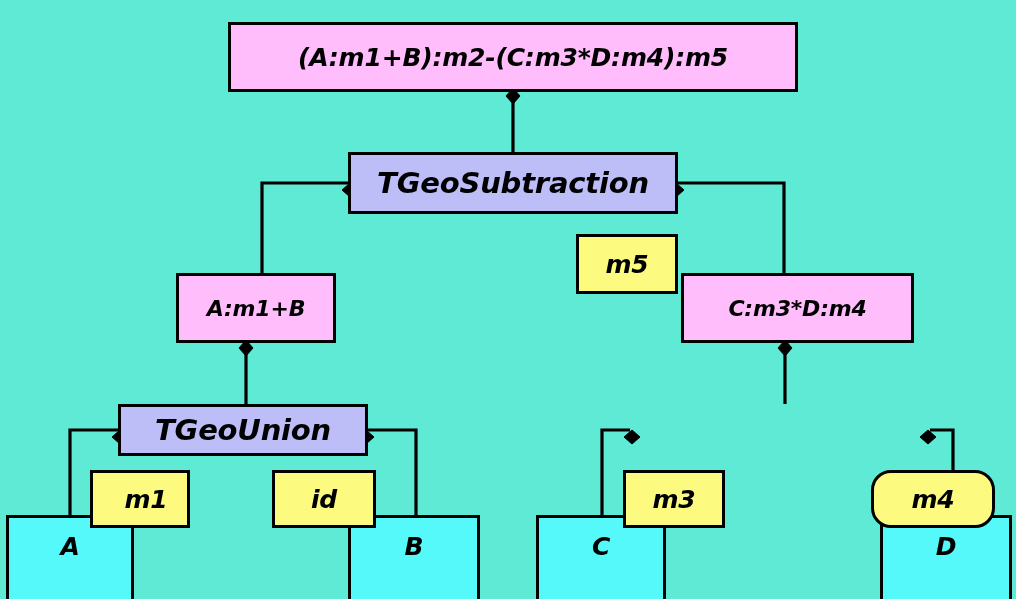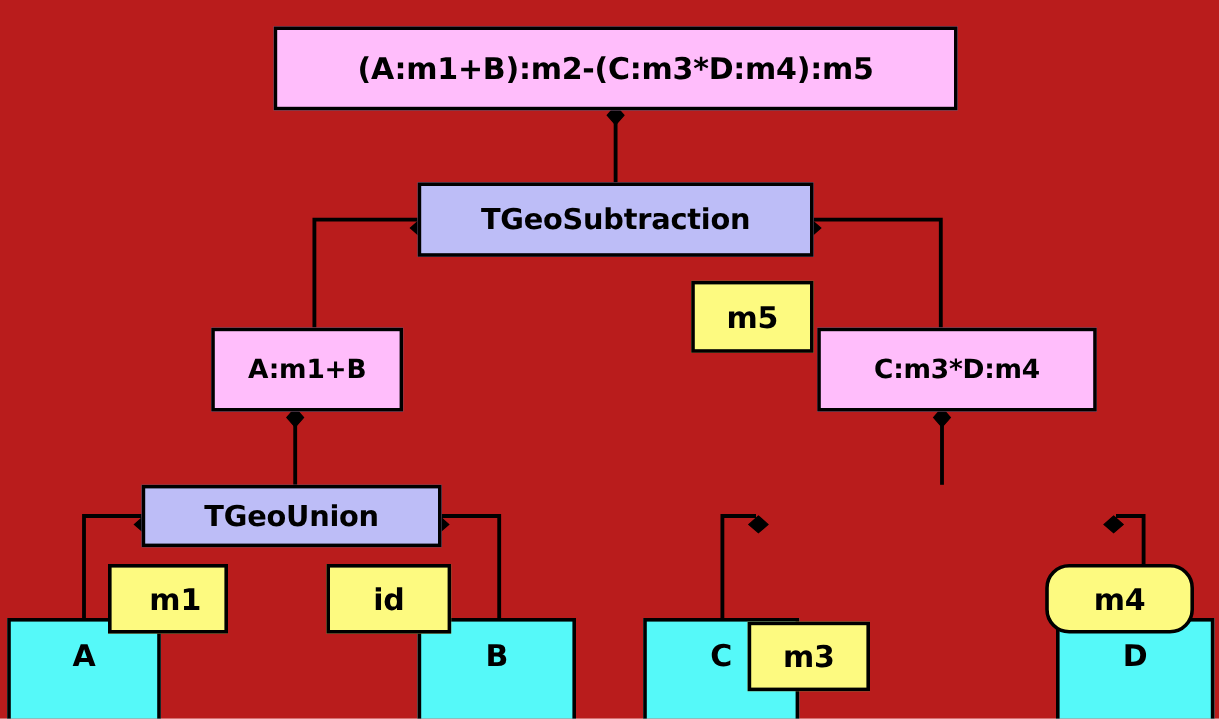--- a/index.html
+++ b/index.html
@@ -7,22 +7,23 @@
     padding: 0;
     background: #ffffff;
   }
   body {
     font-family: "DejaVu Sans", "Liberation Sans", sans-serif;
   }
   #stage {
     position: relative;
     width: 1016px;
     height: 599px;
-    background: #b91c1c;
+    background: #5eead4;
     overflow: hidden;
+    font-style: italic;
   }
   
   #wires {
     position: absolute;
     left: 0;
     top: 0;
     width: 1016px;
     height: 599px;
     z-index: 1;
   }
@@ -55,21 +56,21 @@
   .shape { background: #55f9f9; }
   .matrix{ background: #fdfa80; z-index: 4; }
 
   
   .shape {
     align-items: flex-start;
     padding-top: 14px;
   }
 
   .t-root { font-size: 25px; }
-  .t-op   { font-size: 24px; }
+  .t-op   { font-size: 29px; }
   .t-expr { font-size: 22px; }
   .t-mat  { font-size: 25px; }
   .t-shp  { font-size: 25px; }
 </style>
 </head>
 <body>
 
 <div id="stage">
 
   <svg id="wires" viewBox="0 0 1016 599">
@@ -141,21 +142,21 @@
   </div>
 
   <div class="node shape t-shp" style="left:348px; top:515px; width:132px; height:90px;">
     <span>B</span>
   </div>
 
   <div class="node shape t-shp" style="left:536px; top:515px; width:130px; height:90px;">
     <span>C</span>
   </div>
 
-  <div class="node matrix t-mat" style="left:623px; top:470px; width:102px; height:58px;margin-top:48px;">
+  <div class="node matrix t-mat" style="left:623px; top:470px; width:102px; height:58px;">
     <span>m3</span>
   </div>
 
   <div class="node matrix t-mat" style="left:871px; top:470px; width:124px; height:58px;border-radius:20px;">
     <span>m4</span>
   </div>
 
   <div class="node shape t-shp" style="left:880px; top:515px; width:132px; height:90px;">
     <span>D</span>
   </div>

